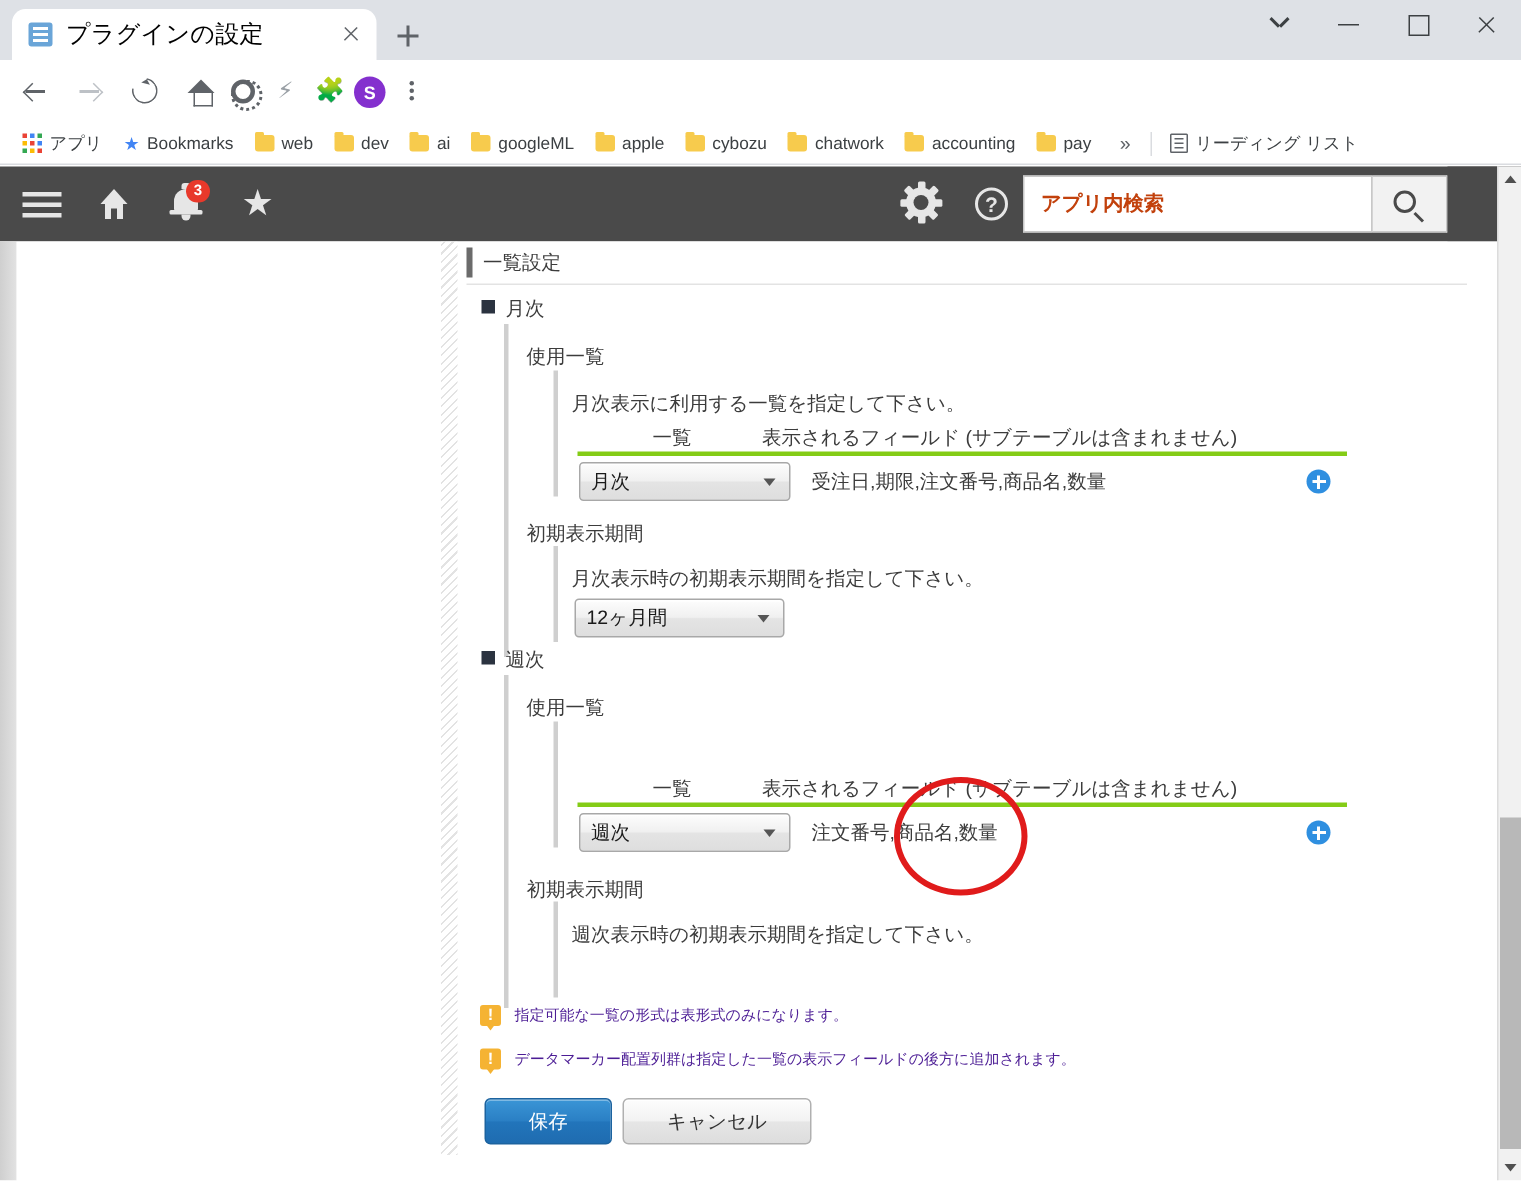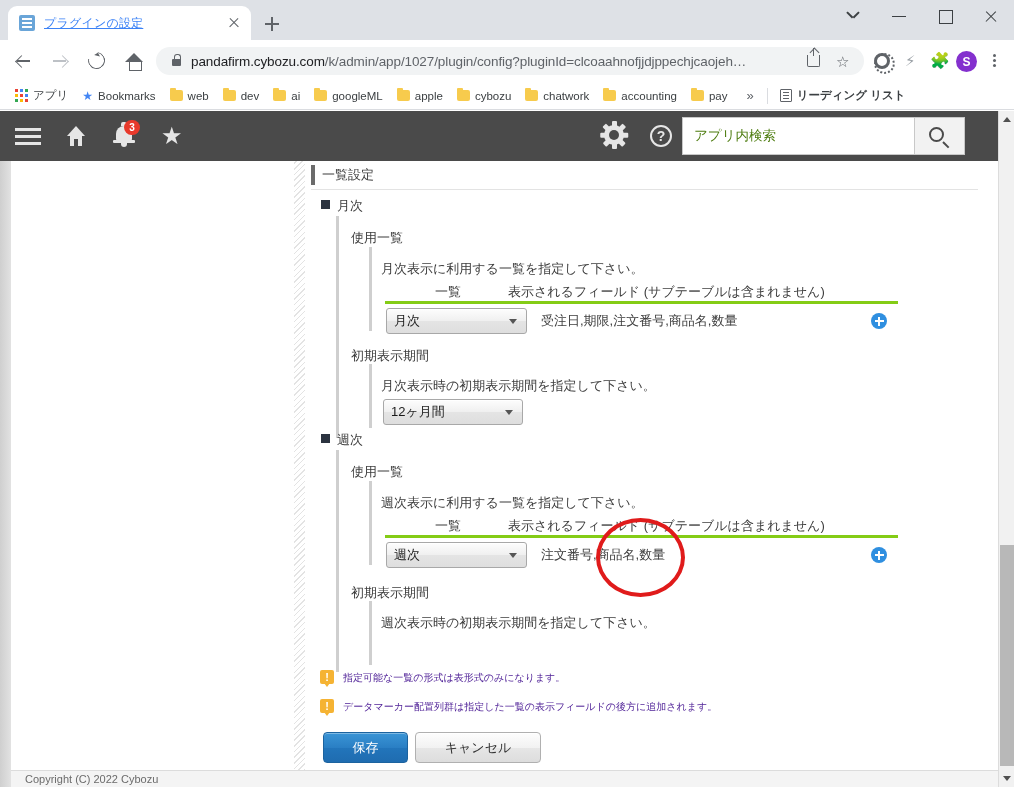--- a/index.html
+++ b/index.html
@@ -25,22 +25,22 @@
   }
   .tab-favicon {
     width: 16px; height: 16px; flex: 0 0 16px; margin-right: 9px; margin-left: 3px;
     background: #6aa5d8; border-radius: 2px; position: relative; overflow: hidden;
   }
   .tab-favicon::before {
     content: ""; position: absolute; left: 3px; top: 3px; width: 10px; height: 2px;
     background: #ffffff; box-shadow: 0 4px 0 #fff, 0 8px 0 #fff;
   }
   .tab-title {
-    font-size: 12px; color: #3b82f6; white-space: nowrap; overflow: hidden;
-    text-overflow: ellipsis; flex: 1 1 auto; letter-spacing: .2px; text-decoration: underline;
+    font-size: 16px; color: #000000; white-space: nowrap; overflow: hidden;
+    text-overflow: ellipsis; flex: 1 1 auto; letter-spacing: .2px;
   }
   .tab-close {
     width: 18px; height: 18px; flex: 0 0 18px; position: relative; cursor: default;
   }
   .tab-close::before, .tab-close::after {
     content: ""; position: absolute; left: 3px; top: 8px; width: 12px; height: 1.4px;
     background: #5f6368;
   }
   .tab-close::before { transform: rotate(45deg); }
   .tab-close::after  { transform: rotate(-45deg); }
@@ -181,21 +181,21 @@
     width: 13px; height: 11px; flex: 0 0 13px; margin-right: 5px; position: relative;
     background: #f7cb4d; border-radius: 1px 2px 2px 2px;
   }
   .folder::before {
     content: ""; position: absolute; left: 0; top: -2.5px; width: 6px; height: 3px;
     background: #f7cb4d; border-radius: 1px 1px 0 0;
   }
   .bm-star { color: #4285f4; font-size: 12px; margin-right: 5px; line-height: 12px; }
   .chev-more { margin-left: 4px; font-size: 13px; color: #5f6368; padding: 0 8px; }
   .bm-sep { width: 1px; height: 16px; background: #dadce0; margin: 0 5px; }
-  .readlist { display: flex; align-items: center; padding: 0 7px; font-weight: bold; }
+  .readlist { display: flex; align-items: center; padding: 0 7px; }
   .rl-ico {
     width: 12px; height: 13px; flex: 0 0 12px; margin-right: 5px;
     border: 1.3px solid #5f6368; border-radius: 1px; position: relative;
   }
   .rl-ico::before {
     content: ""; position: absolute; left: 2px; top: 2px; width: 6px; height: 1px;
     background: #5f6368; box-shadow: 0 3px 0 #5f6368, 0 6px 0 #5f6368;
   }
 
   
@@ -267,21 +267,21 @@
   .help-circ {
     position: absolute; left: 14px; top: 14px; width: 22px; height: 22px;
     border-radius: 50%; border: 2.5px solid #e6e6e6; color: #e6e6e6;
     font-size: 14px; font-weight: bold; display: flex; align-items: center; justify-content: center;
   }
   .ksearch {
     position: absolute; left: 682px; top: 117px; width: 233px; height: 38px;
     background: #fff; border: 1px solid #c8c8c8; display: flex; align-items: center;
     padding-left: 11px;
   }
-  .ksearch-ph { font-size: 13.5px; color: #4d7c0f; }
+  .ksearch-ph { font-size: 13.5px; color: #c2410c; font-weight: bold; }
   .ksearch-btn {
     position: absolute; left: 915px; top: 117px; width: 50px; height: 38px;
     background: #f2f2f2; border: 1px solid #c8c8c8; border-left: none;
   }
   .mag {
     position: absolute; left: 14px; top: 9px; width: 15px; height: 15px;
     border: 2px solid #4a4a4a; border-radius: 50%;
   }
   .mag::after {
     content: ""; position: absolute; left: 12px; top: 12px; width: 8px; height: 2px;
@@ -447,30 +447,20 @@
     <div class="navicon nav-fwd">
         <span class="arrow-r"></span>
       </div>
     <div class="navicon" style="margin-left:9px">
         <span class="reload"></span>
       </div>
     <div class="navicon" style="margin-left:9px">
         <span class="homeicon"></span>
       </div>
 
-    <div class="omnibox">
-      <span class="lock"></span>
-      <span class="url"><span>pandafirm.cybozu.com</span><span class="dim">/k/admin/app/1027/plugin/config?pluginId=clcoaahnofjjdjppechjcaojeh…</span></span>
-      <span class="omni-btn">
-          <span class="share-ico"></span>
-        </span>
-      <span class="omni-btn">
-          <span class="star-ico">☆</span>
-        </span>
-    </div>
 
     <div class="tb-icons">
       <div class="tb">
           <span class="gear-gray"></span>
         </div>
       <div class="tb">
           <span class="bolt">⚡</span>
         </div>
       <div class="tb">
           <span class="puzzle">🧩</span>
@@ -627,21 +617,20 @@
           <span class="car"></span>
         </div>
 
         <div class="grp-head" style="left:16px; top:271px;">
           <span class="sq"></span><span>週次</span>
         </div>
         <div class="vline" style="left:31px; top:289px; height:222px;"></div>
 
         <div class="sub-label" style="left:46px; top:303px;">使用一覧</div>
         <div class="vline" style="left:64px; top:320px; height:84px;"></div>
-        <div class="desc" style="left:76px; top:334px;">週次表示に利用する一覧を指定して下さい。</div>
 
         <div class="tbl-hd-wrap" style="left:80px; top:355px;">
           <div class="tbl-hd">
             <span class="th-a">一覧</span>
             <span class="th-b">表示されるフィールド (サブテーブルは含まれません)</span>
           </div>
         </div>
 
         <div class="selectbox" style="left:81px; top:381px; width:141px;">
           <span>週次</span>
@@ -661,21 +650,20 @@
         <div class="note" style="left:38px; top:509px;">指定可能な一覧の形式は表形式のみになります。</div>
 
         <div class="warnico" style="left:15px; top:538px;"><span>!</span></div>
         <div class="note" style="left:38px; top:538px;">データマーカー配置列群は指定した一覧の表示フィールドの後方に追加されます。</div>
 
         <div class="btn-save" style="left:18px; top:571px;">保存</div>
         <div class="btn-cancel" style="left:110px; top:571px;">キャンセル</div>
       </div>
     </div>
 
-    <div class="footer">Copyright (C) 2022 Cybozu</div>
   </div>
 
   <div class="redcircle"></div>
 
   <div class="pagescroll">
     <div class="ps-up"></div>
     <div class="ps-thumb"></div>
     <div class="ps-dn"></div>
   </div>
 

